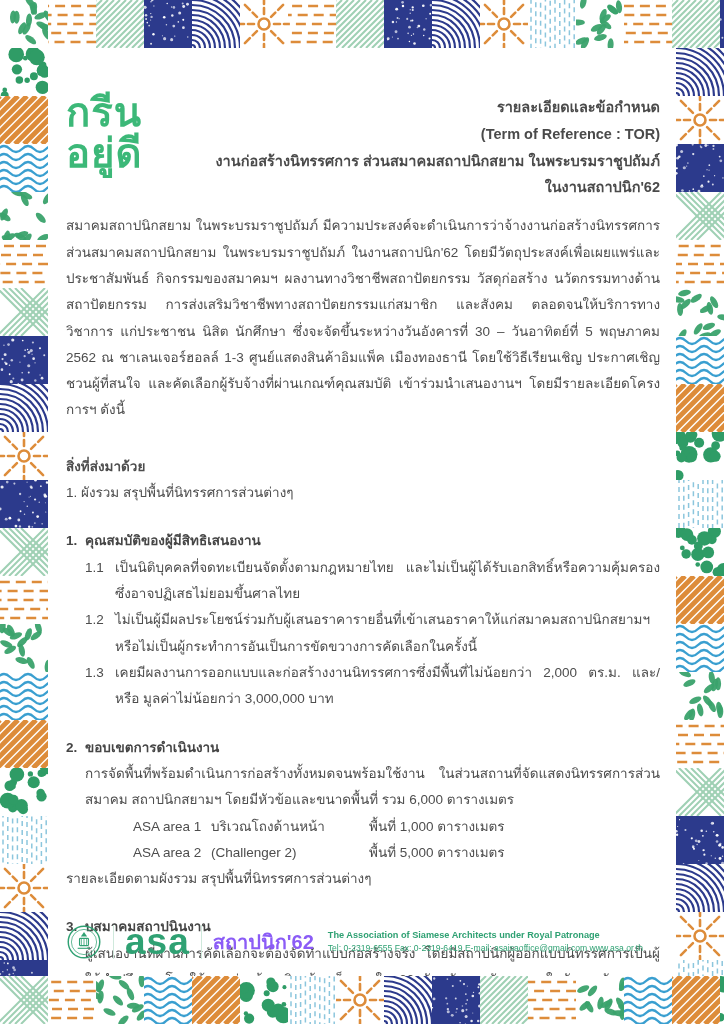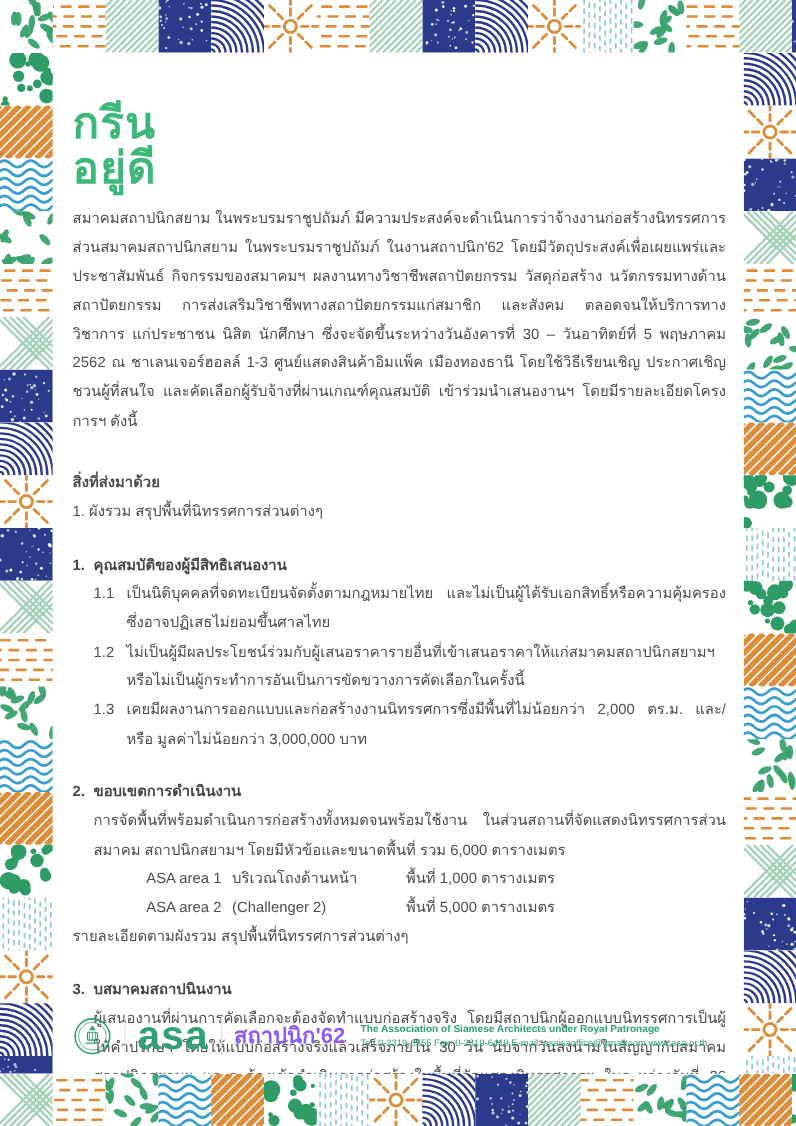--- a/index.html
+++ b/index.html
@@ -1594,20 +1594,26 @@
         <circle cx="12.42342522740364" cy="41.20790674164891" r="6.644846625858918" fill="#2f9c66"></circle>
       </svg></div>
   </div>
 
 <div class="content">
 
   <div class="header-row">
     <div class="logo">
       <div>กรีน</div>
       <div>อยู่ดี</div>
+    </div>
+    <div class="doc-title">
+      <div>รายละเอียดและข้อกำหนด</div>
+      <div>(Term of Reference : TOR)</div>
+      <div>งานก่อสร้างนิทรรศการ ส่วนสมาคมสถาปนิกสยาม ในพระบรมราชูปถัมภ์</div>
+      <div>ในงานสถาปนิก'62</div>
     </div>
   </div>
 
   <div class="intro">สมาคมสถาปนิกสยาม ในพระบรมราชูปถัมภ์  มีความประสงค์จะดำเนินการว่าจ้างงานก่อสร้างนิทรรศการ ส่วนสมาคมสถาปนิกสยาม ในพระบรมราชูปถัมภ์ ในงานสถาปนิก'62 โดยมีวัตถุประสงค์เพื่อเผยแพร่และประชาสัมพันธ์ กิจกรรมของสมาคมฯ ผลงานทางวิชาชีพสถาปัตยกรรม วัสดุก่อสร้าง นวัตกรรมทางด้านสถาปัตยกรรม การส่งเสริมวิชาชีพทางสถาปัตยกรรมแก่สมาชิก และสังคม ตลอดจนให้บริการทางวิชาการ แก่ประชาชน นิสิต นักศึกษา  ซึ่งจะจัดขึ้นระหว่างวันอังคารที่  30 – วันอาทิตย์ที่ 5 พฤษภาคม 2562  ณ ชาเลนเจอร์ฮอลล์ 1-3  ศูนย์แสดงสินค้าอิมแพ็ค เมืองทองธานี  โดยใช้วิธีเรียนเชิญ ประกาศเชิญชวนผู้ที่สนใจ และคัดเลือกผู้รับจ้างที่ผ่านเกณฑ์คุณสมบัติ เข้าร่วมนำเสนองานฯ โดยมีรายละเอียดโครงการฯ ดังนี้</div>
 
   <div class="attach">
     <div class="h">สิ่งที่ส่งมาด้วย</div>
     <div>1. ผังรวม สรุปพื้นที่นิทรรศการส่วนต่างๆ</div>
   </div>
 

